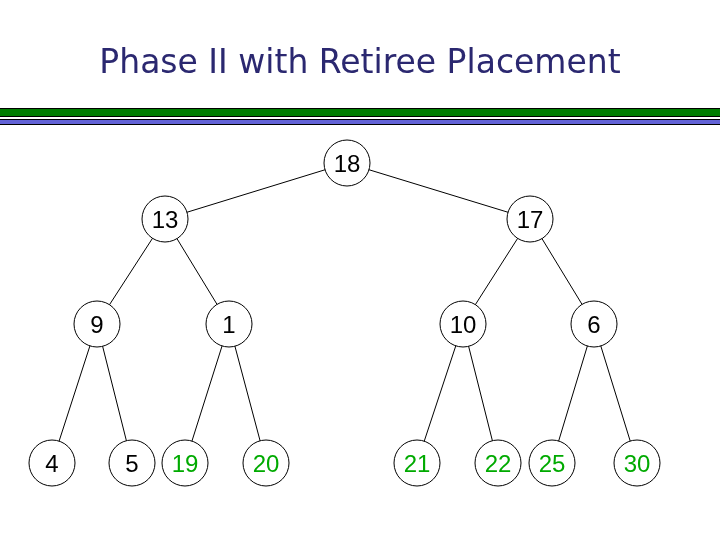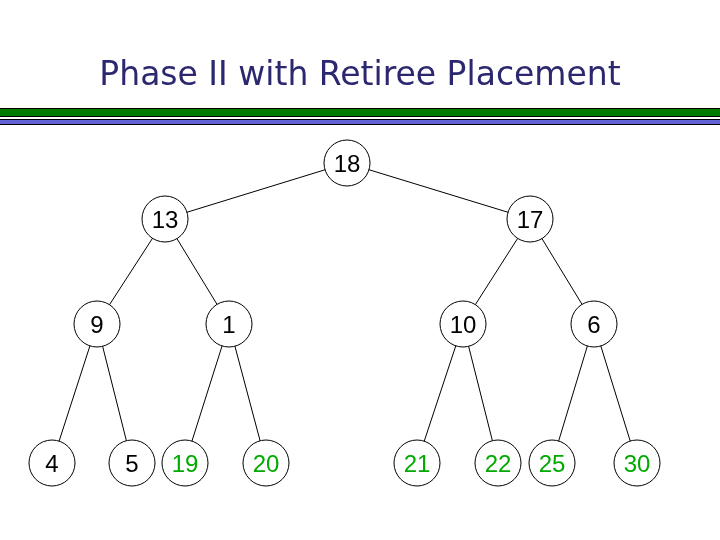--- a/index.html
+++ b/index.html
@@ -10,21 +10,21 @@
   .slide {
     position: relative;
     width: 720px;
     height: 540px;
     background: #ffffff;
     overflow: hidden;
     font-family: "DejaVu Sans", sans-serif;
   }
   .title {
     position: absolute;
-    top: 54px;
+    top: 42px;
     left: 0;
     width: 100%;
     margin: 0;
     text-align: center;
     font-size: 33px;
     font-weight: 500;
     color: var(--title-color, #2b2870);
     font-family: "DejaVu Sans", sans-serif;
   }
   .rule {

